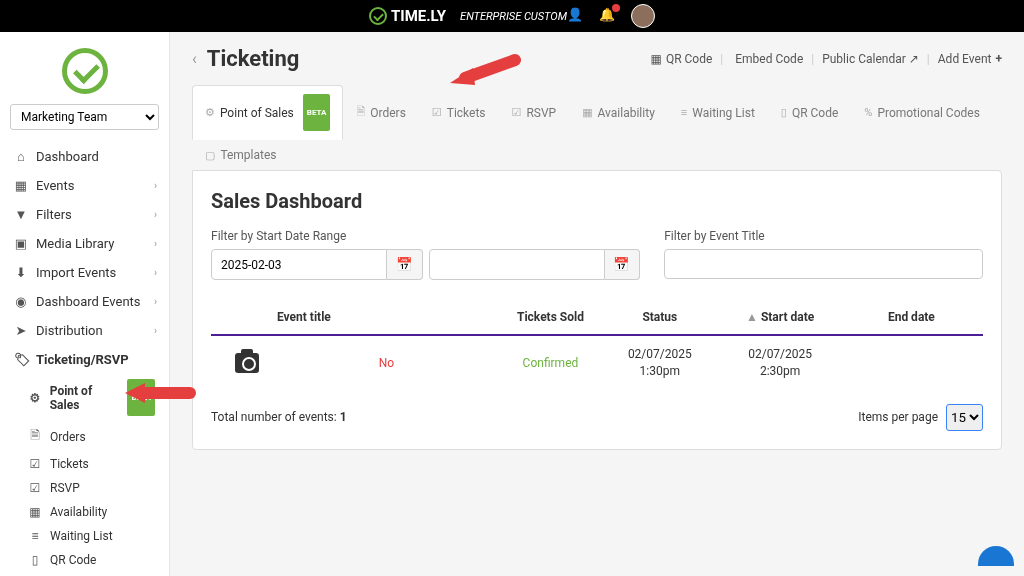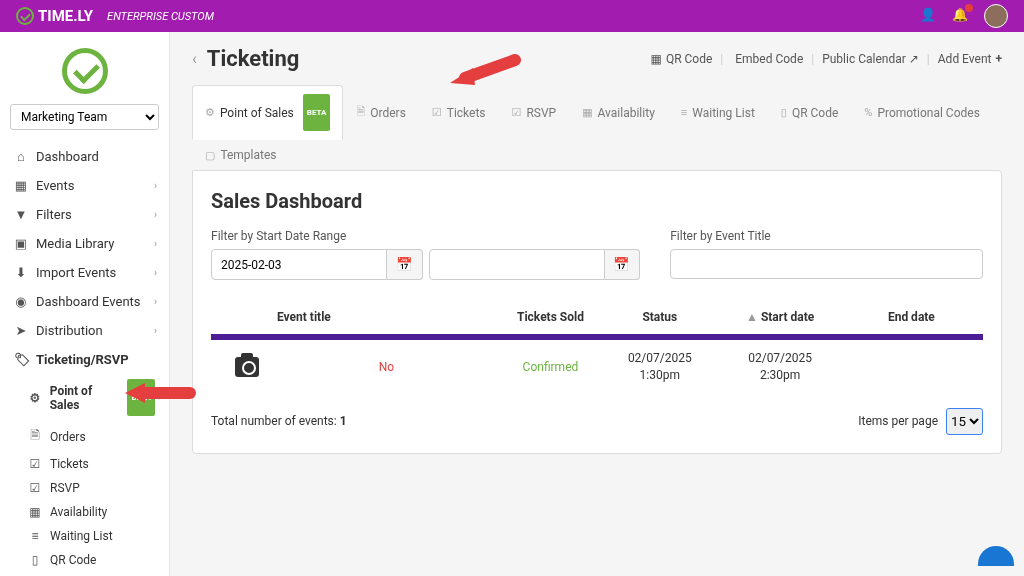--- a/index.html
+++ b/index.html
@@ -1,17 +1,17 @@
 <!DOCTYPE html>
 <html><head>
 <meta charset="utf-8">
 <style>
 *{box-sizing:border-box;margin:0;padding:0;font-family:-apple-system,BlinkMacSystemFont,"Segoe UI",Roboto,sans-serif}
 body{background:#f5f5f5;width:1024px;height:576px;overflow:hidden;font-size:13px;color:#333}
-.topbar{background:#a21caf;height:32px;display:flex;align-items:center;padding:0 16px;justify-content:space-between}
+.topbar{background:#000000;height:32px;display:flex;align-items:center;padding:0 16px;justify-content:center}
 .brand{display:flex;align-items:center;gap:4px;color:#fff;font-weight:700;font-size:15px}
 .brand-sub{font-style:italic;font-weight:400;font-size:11px;margin-left:10px}
 .brand-check{width:18px;height:18px;border:2.5px solid #6db33f;border-radius:50%;position:relative}
 .brand-check::after{content:"";position:absolute;left:3px;top:4px;width:7px;height:4px;border-left:2.5px solid #6db33f;border-bottom:2.5px solid #6db33f;transform:rotate(-45deg)}
 .topbar-right{display:flex;align-items:center;gap:14px}
 .top-icon{width:18px;height:18px;color:#ddd;cursor:pointer}
 .avatar{width:24px;height:24px;border-radius:50%;background:#8b6f5c;border:1px solid #fff}
 .notif{position:relative}
 .notif::after{content:"";position:absolute;top:-3px;right:-3px;width:8px;height:8px;background:#e53e3e;border-radius:50%}
 .layout{display:flex;height:calc(100% - 32px)}
@@ -36,31 +36,31 @@
 .back-chev{color:#999;cursor:pointer;font-size:16px}
 .header-actions{display:flex;align-items:center;gap:8px;font-size:12px;color:#555}
 .header-actions a{color:#555;text-decoration:none;cursor:pointer;display:flex;align-items:center;gap:4px}
 .header-actions .sep{color:#ccc}
 .tabs{display:flex;gap:0;border-bottom:none;margin-bottom:0;flex-wrap:wrap}
 .tab{padding:8px 12px;cursor:pointer;color:#777;font-size:12px;display:flex;align-items:center;gap:5px;border:1px solid transparent;border-bottom:none}
 .tab.active{background:#fff;border:1px solid #ddd;border-bottom:1px solid #fff;border-radius:4px 4px 0 0;color:#333;position:relative;z-index:2;margin-bottom:-1px}
 .tab-icon{color:#aaa;font-size:11px}
 .panel{background:#fff;border:1px solid #ddd;border-radius:0 4px 4px 4px;padding:18px;position:relative;z-index:1}
 .panel h2{font-size:20px;font-weight:700;margin-bottom:16px}
-.filters{display:flex;gap:30px;margin-bottom:20px}
+.filters{display:flex;gap:24px;margin-bottom:20px}
 .filter-group{flex:1}
 .filter-label{font-size:12px;color:#555;margin-bottom:6px;display:block}
 .input-row{display:flex;gap:6px}
 .date-input{display:flex;flex:1}
 .date-input input{flex:1;padding:7px 9px;border:1px solid #ccc;border-radius:4px 0 0 4px;font-size:12px}
 .cal-btn{padding:7px 9px;border:1px solid #ccc;border-left:none;border-radius:0 4px 4px 0;background:#f5f5f5;cursor:pointer;color:#666}
 .text-input{width:100%;padding:7px 9px;border:1px solid #ccc;border-radius:4px;font-size:12px}
 .table{width:100%;margin-top:10px}
 .thead,.trow{display:grid;grid-template-columns:60px 2fr 1fr 1fr 1.2fr 1.2fr;align-items:center;padding:10px 6px}
-.thead{font-weight:700;font-size:12px;color:#333;border-bottom:6px solid #4c1d95}
+.thead{font-weight:700;font-size:12px;color:#333;border-bottom:2px solid #4c1d95}
 .th-center{text-align:center}
 .trow{font-size:12px}
 .camera{width:24px;height:20px;background:#333;border-radius:3px;position:relative;margin:0 auto}
 .camera::before{content:"";position:absolute;top:-4px;left:6px;width:12px;height:5px;background:#333;border-radius:2px 2px 0 0}
 .camera::after{content:"";position:absolute;top:4px;left:7px;width:10px;height:10px;border:2px solid #fff;border-radius:50%}
 .no{color:#e53e3e}
 .confirmed{color:#6db33f}
 .date-cell{text-align:center;line-height:1.4}
 .sort-icon{color:#999;margin-right:3px}
 .table-footer{display:flex;justify-content:space-between;align-items:center;margin-top:14px;font-size:12px}

